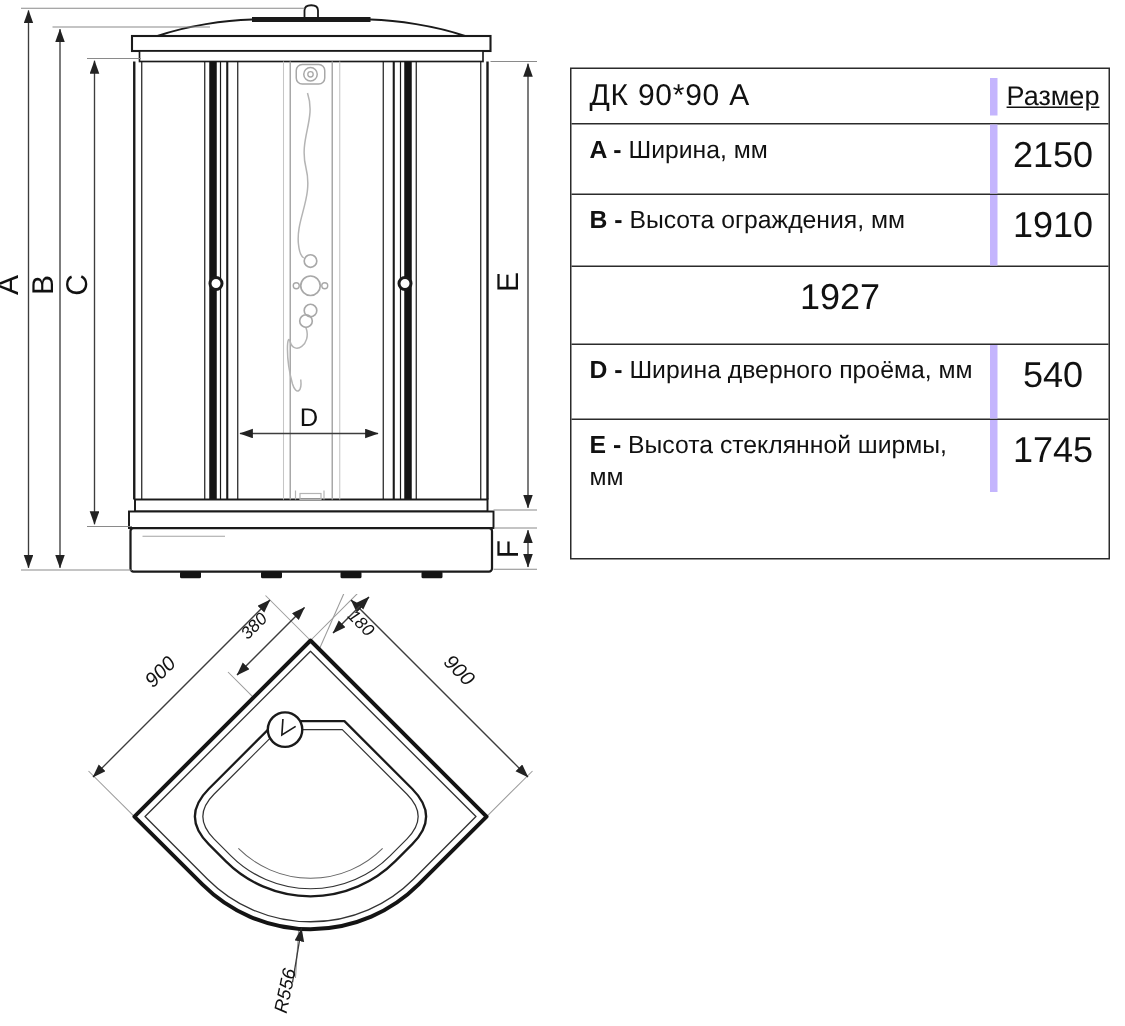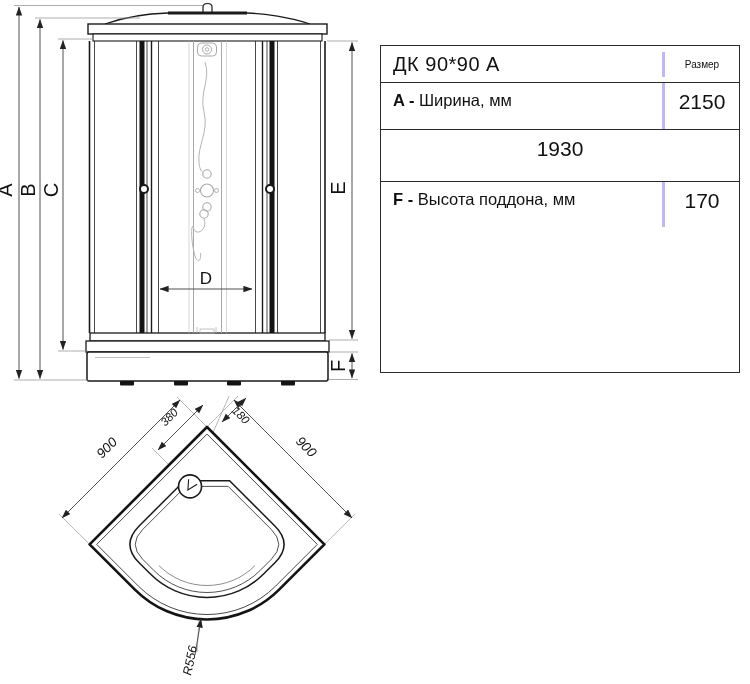--- a/index.html
+++ b/index.html
@@ -4,26 +4,26 @@
 <style>
   html,body{margin:0;padding:0;background:#fff;}
   #page{position:relative;width:750px;height:684px;background:#ffffff;overflow:hidden;
         font-family:"Liberation Sans",sans-serif;color:#111;}
   svg text{font-family:"Liberation Sans",sans-serif;}
   
   .tbl{position:absolute;left:380px;top:45px;width:360px;height:328px;
        border:1px solid #2b2b2b;box-sizing:border-box;background:#fff;}
   .trow{display:flex;box-sizing:border-box;border-top:1px solid #2b2b2b;}
   .trow.first{border-top:none;}
-  .c1{width:284px;box-sizing:border-box;border-right:3px solid #c4b5fd;
+  .c1{width:284px;box-sizing:border-box;border-right:5px solid #c4b5fd;
       padding:7px 8px 0 12px;font-size:16.5px;line-height:1.25;}
-  .c2{flex:1;box-sizing:border-box;text-align:center;padding-top:7px;font-size:21px;}
+  .c2{flex:1;box-sizing:border-box;text-align:center;padding-top:7px;font-size:24px;}
   .hrow{height:36px;align-items:center;}
   .hrow .c1{font-size:20px;padding-top:0;letter-spacing:.5px;}
-  .hrow .c2{font-size:10px;padding-top:0;}
+  .hrow .c2{font-size:18px;padding-top:0;text-decoration:underline;}
   .b{font-weight:bold;}
 </style>
 </head>
 <body>
 <div id="page">
 
 <svg style="position:absolute;left:0;top:0" width="375" height="395" viewBox="0 0 375 395">
   <defs>
     <marker id="ah" markerUnits="userSpaceOnUse" markerWidth="9" markerHeight="7" refX="8.6" refY="3.2" orient="auto-start-reverse">
       <path d="M0,0 L9,3.2 L0,6.4 Z" fill="#222"></path>
@@ -171,22 +171,30 @@
 <div class="tbl">
   <div class="trow hrow first">
     <div class="c1">ДК 90*90 А</div>
     <div class="c2">Размер</div>
   </div>
 
   <div class="trow" style="height:47px">
     <div class="c1"><span class="b"><span>A</span><span> - </span></span><span>Ширина, мм</span></div>
     <div class="c2">2150</div>
   </div>
+  <div class="trow" style="height:48px">
+    <div class="c1"><span class="b"><span>B</span><span> - </span></span><span>Высота ограждения, мм</span></div>
+    <div class="c2">1910</div>
+  </div>
   <div class="trow" style="height:52px">
-    <div class="c2">1930</div>
-  </div>
-  <div class="trow" style="height:46px">
-    <div class="c1"><span class="b"><span>F</span><span> - </span></span><span>Высота поддона, мм</span></div>
-    <div class="c2">170</div>
+    <div class="c2">1927</div>
+  </div>
+  <div class="trow" style="height:50px">
+    <div class="c1"><span class="b"><span>D</span><span> - </span></span><span>Ширина дверного проёма, мм</span></div>
+    <div class="c2">540</div>
+  </div>
+  <div class="trow" style="height:49px">
+    <div class="c1"><span class="b"><span>E</span><span> - </span></span><span>Высота стеклянной ширмы, мм</span></div>
+    <div class="c2">1745</div>
   </div>
 </div>
 
 </div>
 
 </body></html>

